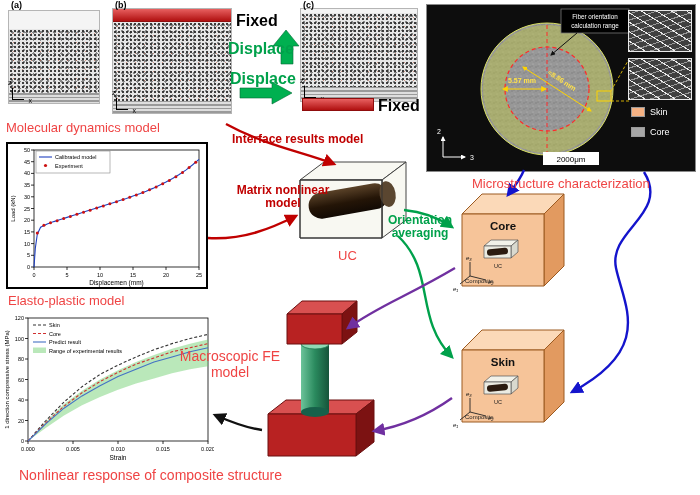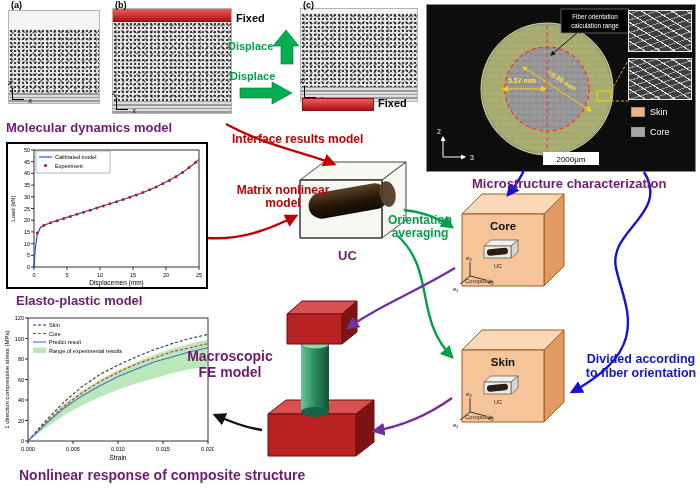--- a/index.html
+++ b/index.html
@@ -1,26 +1,26 @@
 <!DOCTYPE html>
 <html><head>
 <meta charset="utf-8">
 <style>
   *{margin:0;padding:0;box-sizing:border-box}
   body{font-family:"Liberation Sans",sans-serif;background:#fff}
   #fig{position:relative;width:700px;height:495px;background:#fff;overflow:hidden}
   .abs{position:absolute}
   svg{font-family:"Liberation Sans",sans-serif}
-  .cap{position:absolute;font-weight:bold;font-size:13px;color:#701a75;white-space:nowrap;z-index:7}
+  .cap{position:absolute;font-weight:normal;font-size:13px;color:#ef4444;white-space:nowrap;z-index:7}
   .cap-sm{font-size:14px}
   .flow{position:absolute;font-weight:bold;text-align:center;line-height:1.12;z-index:7}
   .red{color:#c00000;font-size:12px}
   .green{color:#00a14b;font-size:12px}
   .blue{color:#1414cc;font-size:12.5px}
-  .mdlabel{position:absolute;font-weight:bold;font-size:11px;white-space:nowrap;z-index:7}
+  .mdlabel{position:absolute;font-weight:bold;font-size:16px;white-space:nowrap;z-index:7}
   .gtxt{color:#00a14b}
   .sub{position:absolute;font-weight:bold;font-size:9px;color:#000;z-index:7}
   .md-snap{position:absolute;border:1px solid #b5b5b5;background:#f4f4f4;z-index:2}
   .md-poly{position:absolute;left:0;right:0;
     background:
       radial-gradient(circle, rgba(40,40,40,.9) .7px, transparent 1px),
       radial-gradient(circle, rgba(120,120,120,.85) .8px, transparent 1.1px),
       radial-gradient(circle, rgba(190,70,40,.5) .6px, transparent .9px),
       radial-gradient(circle, rgba(90,90,90,.7) 1px, transparent 1.3px),
       #e6e6e6;
@@ -168,21 +168,21 @@
         <circle cx="174.5" cy="28.464000000000013" r="1.5" fill="#cc1111"></circle>
         <circle cx="181.1" cy="23.549999999999997" r="1.5" fill="#cc1111"></circle>
         <circle cx="187.7" cy="18.168000000000006" r="1.5" fill="#cc1111"></circle>
         <rect x="28" y="7" width="74" height="22" fill="#fff" stroke="#888" stroke-width="0.6"></rect>
         <line x1="31" y1="13" x2="44" y2="13" stroke="#2040c0" stroke-width="1.1" stroke-dasharray=""></line>
         <text x="47" y="15" font-size="5.5">Calibrated model</text>
         <circle cx="37.5" cy="21.5" r="1.6" fill="#cc1111"></circle>
         <text x="47" y="23.5" font-size="5.5">Experiment</text>
       </svg>
   </div>
-  <div class="cap" style="left:16px;top:293px">Elasto-plastic model</div>
+  <div class="cap" style="left:8px;top:293px">Elasto-plastic model</div>
 
   <div class="abs" style="left:2px;top:312px;width:212px;height:152px;z-index:2">
     <svg id="chart-nonlinear" width="212" height="150">
         <rect x="26" y="6" width="180" height="123" fill="#fff" stroke="#000" stroke-width="0.8"></rect>
         <line x1="26" y1="129" x2="26" y2="132" stroke="#000" stroke-width="0.8"></line>
         <text x="26" y="139" text-anchor="middle" font-size="5.5">0.000</text>
         <line x1="71" y1="129" x2="71" y2="132" stroke="#000" stroke-width="0.8"></line>
         <text x="71" y="139" text-anchor="middle" font-size="5.5">0.005</text>
         <line x1="116" y1="129" x2="116" y2="132" stroke="#000" stroke-width="0.8"></line>
         <text x="116" y="139" text-anchor="middle" font-size="5.5">0.010</text>
@@ -293,21 +293,20 @@
       <rect x="20" y="38" width="80" height="26" rx="13" fill="url(#cylGrad)"></rect>
       <ellipse cx="100" cy="51" rx="8" ry="13" fill="#5a4630"></ellipse>
     </g>
     <polygon points="12,30 94,30 94,88 12,88" fill="none" stroke="#333" stroke-width="1"></polygon>
   </svg>
   <div class="cap" style="left:338px;top:248px">UC</div>
 
   <div class="flow red" style="left:232px;top:133px;white-space:nowrap">Interface results model</div>
   <div class="flow green" style="left:380px;top:214px;width:80px">Orientation averaging</div>
   <div class="flow red" style="left:232px;top:184px;width:102px">Matrix nonlinear model</div>
-  <div class="flow blue" style="left:582px;top:352px;width:118px">Divided according to fiber orientation</div>
 
   <svg class="abs" style="left:452px;top:182px;z-index:3" width="118" height="114">
     <polygon class="cube-top" points="10,32 30,12 112,12 92,32"></polygon>
     <polygon class="cube-right" points="92,32 112,12 112,84 92,104"></polygon>
     <polygon class="cube-front" points="10,32 92,32 92,104 10,104"></polygon>
     <text class="cube-title" x="51" y="48">Core</text>
     <g transform="translate(32,56)">
       <polygon class="m-top" points="0,8 7,2 34,2 27,8"></polygon>
       <polygon class="m-right" points="27,8 34,2 34,14 27,20"></polygon>
       <polygon class="m-front" points="0,8 27,8 27,20 0,20"></polygon>

